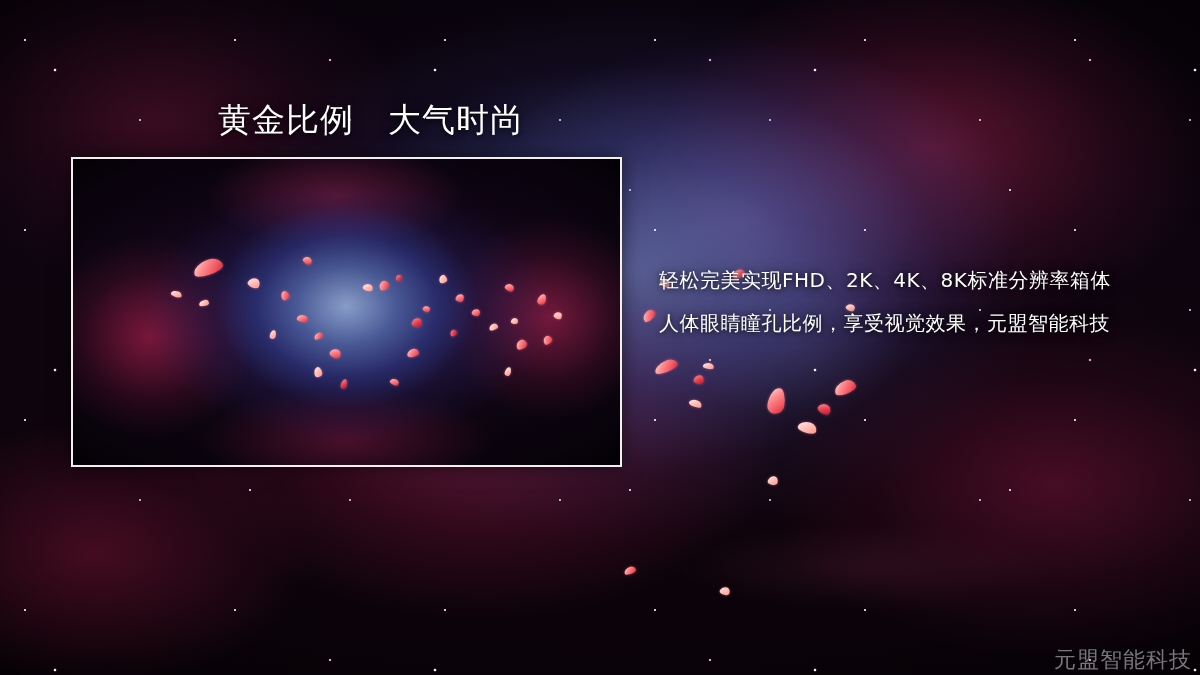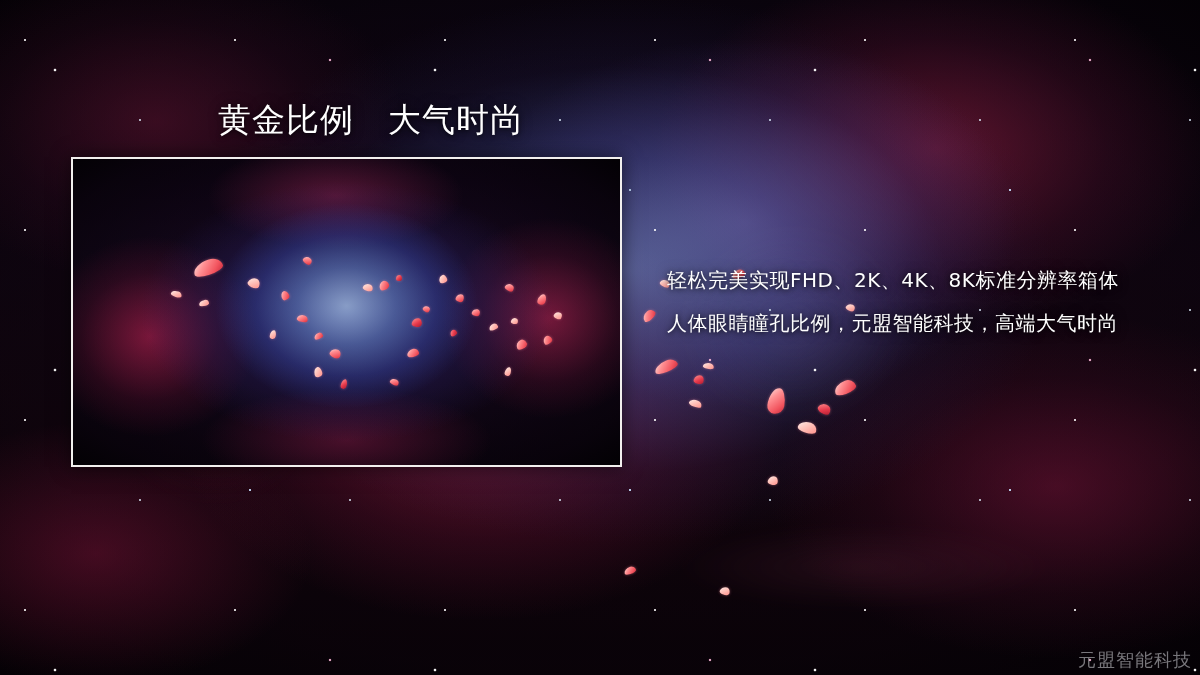--- a/index.html
+++ b/index.html
@@ -140,35 +140,34 @@
     letter-spacing: 1px;
     white-space: pre;
     text-shadow: 0 1px 5px rgba(0,0,0,.70), 0 0 14px rgba(0,0,0,.45);
     margin-left: 39px;
   }
   #body-copy {
     position: absolute;
     left: 659px;
     top: 259px;
     width: 520px;
-    margin-left: 8px;
   }
   #body-copy .line {
     font-size: 20px;
     line-height: 43px;
     color: #ffffff;
     white-space: pre;
     letter-spacing: .5px;
     text-shadow: 0 1px 5px rgba(0,0,0,.72), 0 0 12px rgba(0,0,0,.5);
   }
   #watermark {
     position: absolute;
     right: 8px;
     bottom: 4px;
-    font-size: 18px;
+    font-size: 22px;
     line-height: 22px;
     color: rgba(190,190,195,0.62);
     letter-spacing: 1px;
     white-space: pre;
   }
 </style>
 </head>
 <body>
 
 <div id="stage">
@@ -232,18 +231,18 @@
         <div class="petal" style="left: 81%; top: 59%; width: 11px; height: 9px; transform: rotate(-25deg);"></div>
         <div class="petal" style="left: 85%; top: 44%; width: 8px; height: 11px; transform: rotate(18deg);"></div>
         <div class="petal" style="left: 86%; top: 58%; width: 9px; height: 8px; transform: rotate(-35deg);"></div>
         <div class="petal pale" style="left: 79%; top: 68%; width: 6px; height: 9px; transform: rotate(14deg);"></div>
         <div class="petal pale" style="left: 88%; top: 50%; width: 8px; height: 7px; transform: rotate(25deg);"></div>
       </div>
   </div>
 
   <div id="body-copy">
     <div class="line">轻松完美实现FHD、2K、4K、8K标准分辨率箱体</div>
-    <div class="line">人体眼睛瞳孔比例，元盟智能科技，高端大气时尚</div>
+    <div class="line">人体眼睛瞳孔比例，享受视觉效果，元盟智能科技</div>
   </div>
 
   <div id="watermark">元盟智能科技</div>
 
 </div>
 
 </body></html>

